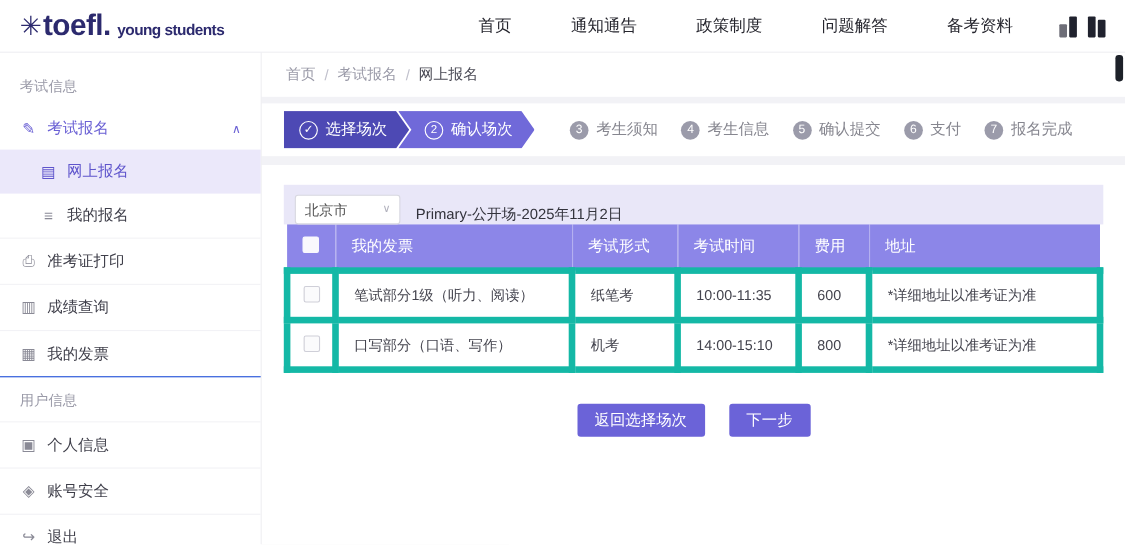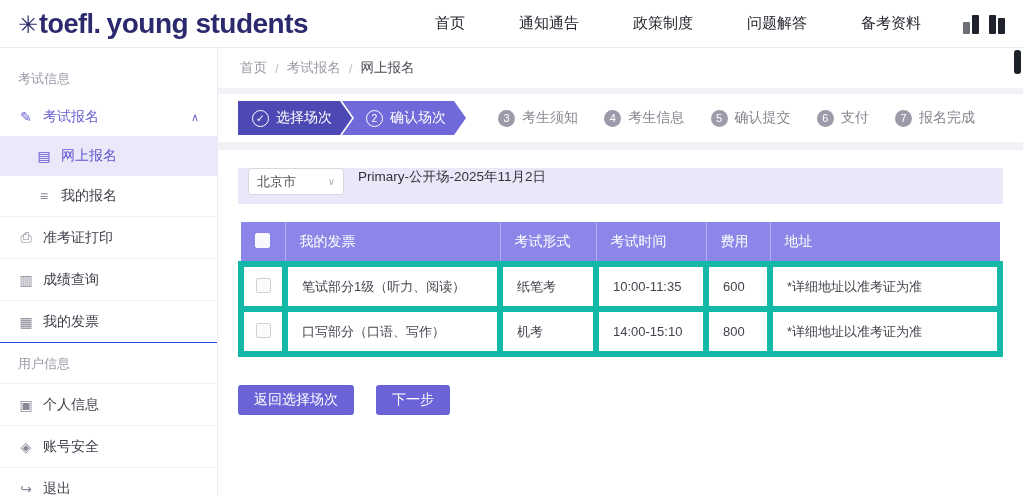--- a/index.html
+++ b/index.html
@@ -6,35 +6,35 @@
   html,body { width:1023px; height:495px; overflow:hidden; }
   body { font-family:"Liberation Sans","DejaVu Sans",sans-serif; background:#fff; }
   .page { width:1023px; height:495px; display:flex; flex-direction:column; }
 
   
   .topbar { height:48px; background:#fff; border-bottom:1px solid #ececf0;
             display:flex; align-items:center; padding:0 18px; flex:0 0 auto; }
   .logo { display:flex; align-items:baseline; cursor:pointer; }
   .logo-ast { color:#2c2a6e; font-size:24px; font-weight:bold; margin-right:1px; }
   .logo-main { color:#2c2a6e; font-size:27px; font-weight:bold; letter-spacing:-0.5px; }
-  .logo-suffix { color:#2c2a6e; font-size:28px; font-weight:bold; margin-left:6px; letter-spacing:-0.5px; }
+  .logo-suffix { color:#2c2a6e; font-size:14px; font-weight:bold; margin-left:6px; letter-spacing:-0.5px; }
   .topnav { display:flex; gap:54px; margin-left:auto; }
   .topnav .nav-item { font-size:15px; color:#26262e; cursor:pointer; white-space:nowrap; }
   .hicons { display:flex; gap:10px; margin-left:42px; align-items:center; }
   .hicon { display:flex; align-items:flex-end; gap:2px; height:20px; cursor:pointer; }
   .bar { display:inline-block; width:7px; border-radius:1px; }
   .bar-gray { background:#6e6e78; height:12px; }
   .bar-dark { background:#20222e; height:19px; }
   .bar-dark2 { background:#20222e; height:16px; }
 
   
   .layout { flex:1; display:flex; min-height:0; }
 
   
-  .sidebar { width:218px; background:#fff; border-right:1px solid #ececf0; padding-top:10px; flex:0 0 auto; }
+  .sidebar { width:238px; background:#fff; border-right:1px solid #ececf0; padding-top:10px; flex:0 0 auto; }
   .side-section { font-size:13px; color:#9a9aa8; padding:12px 18px 10px; }
   .side-item { display:flex; align-items:center; gap:9px; height:38px; padding:0 18px;
                font-size:14px; color:#3f3f4a; cursor:pointer; }
   .side-item .s-icon { font-size:14px; color:#8a8a96; width:16px; text-align:center; }
   .side-item.parent-active { color:#6a60d4; }
   .side-item.parent-active .s-icon { color:#6a60d4; }
   .side-item .chev { margin-left:auto; font-size:11px; color:#6a60d4; }
   .side-item.child { padding-left:36px; height:40px; }
   .side-item.child-active { background:#ebe8fa; color:#5f55cc; }
   .side-item.child-active .s-icon { color:#5f55cc; }
@@ -61,22 +61,22 @@
             clip-path:polygon(0 0, calc(100% - 12px) 0, 100% 50%, calc(100% - 12px) 100%, 0 100%, 12px 50%); z-index:1; }
   .scircle { width:17px; height:17px; border:1px solid #fff; border-radius:50%; flex:0 0 auto;
              display:flex; align-items:center; justify-content:center; font-size:10.5px; color:#fff; }
   .plains { flex:1; display:flex; justify-content:space-between; padding:0 28px 0 32px; }
   .pstep { display:flex; align-items:center; gap:7px; color:#86868f; font-size:14px; white-space:nowrap; }
   .pcircle { width:17px; height:17px; border-radius:50%; background:#9b9baa; color:#fff; flex:0 0 auto;
              font-size:11px; display:flex; align-items:center; justify-content:center; }
 
   .content { background:#fff; margin-top:8px; flex:1; padding:18px 20px; min-height:0; }
 
-  .session-bar { background:#e9e7f8; height:36px; display:flex; align-items:flex-start;
-                 padding:0 10px; margin-bottom:18px; }
+  .session-bar { background:#e9e7f8; height:36px; display:flex; align-items:flex-end;
+                 padding:0 10px; }
   .city-select { width:96px; height:27px; background:#fff; border:1px solid #d8d8e0; border-radius:3px;
                  display:flex; align-items:center; justify-content:space-between; padding:0 8px;
                  font-size:13px; color:#555; cursor:pointer; }
   .city-select .chev-down { color:#b0b0bc; font-size:10px; }
   .session-text { margin-left:14px; font-size:13.5px; color:#33333c; }
 
   table.booking { width:100%; border-collapse:collapse; font-size:13px; color:#44444e; }
   table.booking col.c-check { width:44px; }
   table.booking col.c-subject { width:215px; }
   table.booking col.c-mode { width:96px; }
@@ -84,21 +84,21 @@
   table.booking col.c-fee { width:64px; }
   table.booking th { background:#8c86e8; color:#fff; font-weight:normal; font-size:14px;
                      height:42px; text-align:left; padding:0 14px; border-right:1px solid rgba(255,255,255,0.35); }
   table.booking th:last-child { border-right:none; }
   table.booking th.th-check, table.booking td.td-check { text-align:center; padding:0; }
   table.booking td { height:45px; padding:0 14px; border:6px solid #14b8a6; }
   .checkbox { width:15px; height:15px; border:1px solid #cfcfd8; border-radius:2px;
               background:#fbfbfc; display:inline-block; cursor:pointer; }
   .checkbox.in-header { border-color:#fff; background:#fff; opacity:0.95; }
 
-  .actions { display:flex; gap:22px; margin-top:28px; }
+  .actions { display:flex; justify-content:center; gap:22px; margin-top:28px; }
   .btn { background:#6b63d8; color:#fff; border:none; border-radius:3px; height:30px;
          padding:0 16px; font-size:14px; font-family:inherit; cursor:pointer; }
 </style>
 </head>
 <body>
 
 <div class="page">
 
   <header class="topbar">
     <div class="logo">

